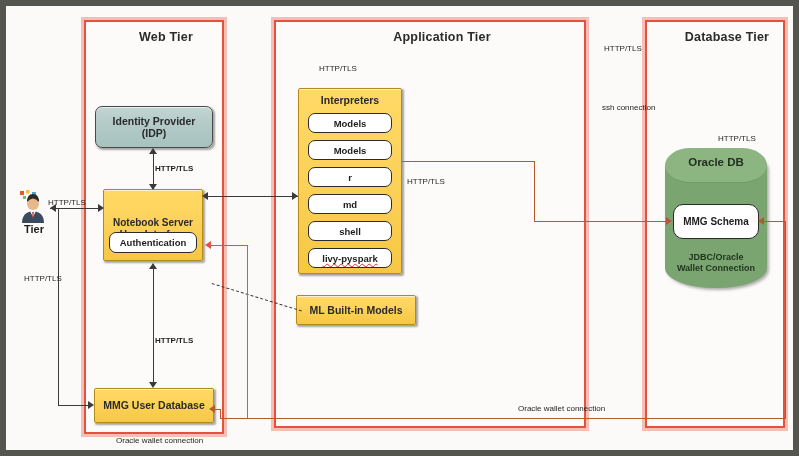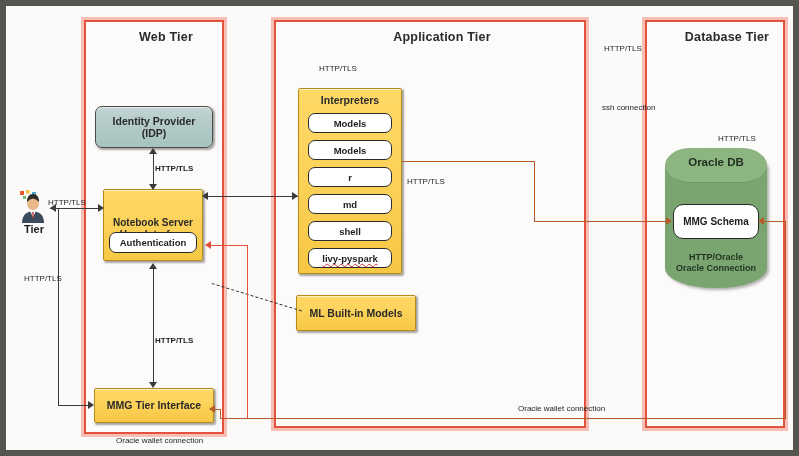--- a/index.html
+++ b/index.html
@@ -140,21 +140,21 @@
 
   <div class="node yellow" style="left:97px;top:183px;width:100px;height:72px;font-size:10px;flex-direction:column;justify-content:center;padding-top:7px;">
     <span>Notebook Server</span>
     <span>User Interface</span>
   </div>
   <div class="whitepill" style="left:103px;top:226px;width:88px;height:21px;">
     <span>Authentication</span>
   </div>
 
   <div class="node yellow" style="left:88px;top:382px;width:120px;height:35px;font-size:10.5px;">
-    <span>MMG Tier Interface</span>
+    <span>MMG User Database</span>
   </div>
 
   <div class="lbl" style="left:110px;top:430px;">Oracle wallet connection</div>
 
   <div class="node yellow" style="left:292px;top:82px;width:104px;height:186px;display:block;">
     <div style="font-size:10.5px;text-align:center;padding-top:5px;">Interpreters</div>
   </div>
   <div class="whitepill" style="left:302px;top:107px;width:84px;height:20px;">
     <span>Models</span>
   </div>
@@ -167,32 +167,32 @@
   <div class="whitepill" style="left:302px;top:188px;width:84px;height:20px;">
     <span>md</span>
   </div>
   <div class="whitepill" style="left:302px;top:215px;width:84px;height:20px;">
     <span>shell</span>
   </div>
   <div class="whitepill" style="left:302px;top:242px;width:84px;height:20px;">
     <span style="text-decoration:underline wavy #d32f2f;text-decoration-skip-ink:none;">livy-pyspark</span>
   </div>
 
-  <div class="node yellow" style="left:290px;top:289px;width:120px;height:36px;font-size:10.5px;">
+  <div class="node yellow" style="left:290px;top:289px;width:120px;height:30px;font-size:10.5px;">
     <span>ML Built-in Models</span>
   </div>
 
   <div class="lbl" style="left:512px;top:398px;">Oracle wallet connection</div>
 
   <div class="cyl" style="left:659px;top:142px;width:102px;height:140px;">
     <div class="cyl-top"></div>
     <div class="cyl-label-top">Oracle DB</div>
     <div class="cyl-label-bot">
-      <span>HTTP/Oracle</span><br>
-      <span>Oracle Connection</span>
+      <span>JDBC/Oracle</span><br>
+      <span>Wallet Connection</span>
     </div>
   </div>
   <div class="whitepill" style="left:667px;top:198px;width:86px;height:35px;font-size:10px;border-radius:10px;">
     <span>MMG Schema</span>
   </div>
 
   <div class="ln h" style="left:44px;top:202px;width:52px;"></div>
   <div class="ah right" style="left:92px;top:198px;"></div>
   <div class="ah left" style="left:44px;top:198px;"></div>
   <div class="lbl" style="left:42px;top:192px;">HTTP/TLS</div>

